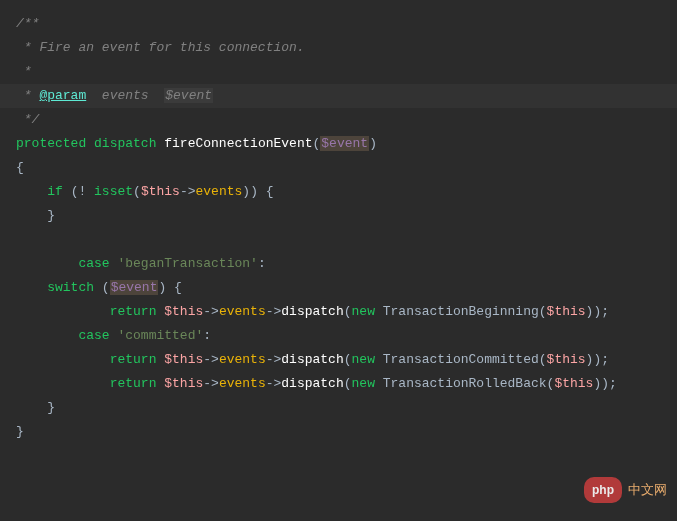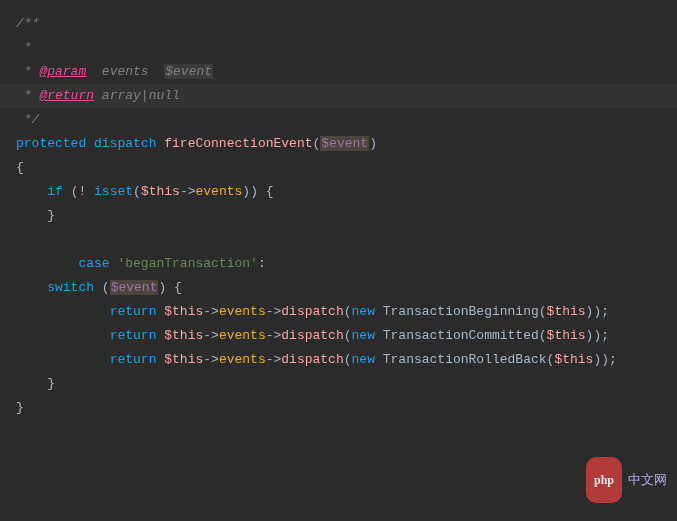--- a/index.html
+++ b/index.html
@@ -12,24 +12,24 @@
     width: 677px;
     height: 521px;
     overflow: hidden;
     position: relative;
   }
   .code-area {
     padding: 12px 16px;
   }
   .line { white-space: pre; }
   .c-doc { color: #808080; font-style: italic; }
-  .c-tag { color: #ec4899; font-style: italic; text-decoration: underline; text-align: center; }
+  .c-tag { color: #5eead4; text-decoration: underline; text-align: center; }
   .c-paramname { color: #808080; font-style: italic; background: #3b3b3b; padding: 0 1px; }
-  .c-keyword { color: #0ea5e9; text-align: center; }
-  .c-funcname { color: #fca5a5; }
+  .c-keyword { color: #22c55e; text-align: center; }
+  .c-funcname { color: #ffffff; }
   .c-var { color: #fca5a5; }
   .c-varhl { color: #9876aa; background: #4d443b; padding: 0 1px; }
   .c-prop { color: #eab308; }
   .c-default { color: #a9b7c6; }
   .c-string { color: #6a8759; }
   .highlight-line {
     position: absolute;
     top: 84px;
     left: 0;
     width: 100%;
@@ -43,69 +43,70 @@
     right: 10px;
     bottom: 18px;
     display: flex;
     align-items: center;
     gap: 6px;
     opacity: 0.9;
   }
   .wm-badge {
     background: #c03c3c;
     color: #fff;
-    font-family: Liberation Serif, serif;
+    font-family: Liberation Sans, sans-serif;
     font-weight: bold;
     font-size: 12px;
-    padding: 11px 8px;
+    padding: 1px 8px;
     border-radius: 10px;
     font-style: normal;
   }
   .wm-text {
-    color: #c4b5fd;
+    color: #fdba74;
     font-family: sans-serif;
     font-size: 13px;
     font-style: normal;
   }
 </style>
 </head>
 <body>
 
 <div class="highlight-line"></div>
 
 <div class="code-area">
 
 <div class="line"><span class="c-doc">/**</span></div>
 
+<div class="line"><span class="c-doc"> * Fire an event for this connection.</span></div>
 
 <div class="line"><span class="c-doc"> *</span></div>
 
 <div class="line"><span class="c-doc"> * </span><span class="c-tag">@param</span><span class="c-doc">  </span><span class="c-doc">events</span><span class="c-doc">  </span><span class="c-paramname">$event</span></div>
 
-<div class="line"><span class="c-doc"> * </span><span class="c-tag">@return</span><span class="c-doc"> </span><span class="c-doc">array</span><span class="c-doc">|</span><span class="c-doc">null</span></div>
 
 <div class="line"><span class="c-doc"> */</span></div>
 
 <div class="line"><span class="c-keyword">protected</span><span class="c-default"> </span><span class="c-keyword">dispatch</span><span class="c-default"> </span><span class="c-funcname">fireConnectionEvent</span><span class="c-default">(</span><span class="c-varhl">$event</span><span class="c-default">)</span></div>
 
 <div class="line"><span class="c-default">{</span></div>
 
 <div class="line"><span class="c-default">    </span><span class="c-keyword">if</span><span class="c-default"> (</span><span class="c-default">!</span><span class="c-default"> </span><span class="c-keyword">isset</span><span class="c-default">(</span><span class="c-var">$this</span><span class="c-default">-&gt;</span><span class="c-prop">events</span><span class="c-default">)) {</span></div>
 
 
 <div class="line"><span class="c-default">    }</span></div>
 
 <div class="line"><span class="c-default"> </span></div>
 
 <div class="line"><span class="c-default">        </span><span class="c-keyword">case</span><span class="c-default"> </span><span class="c-string">'beganTransaction'</span><span class="c-default">:</span></div>
 
 <div class="line"><span class="c-default">    </span><span class="c-keyword">switch</span><span class="c-default"> (</span><span class="c-varhl">$event</span><span class="c-default">) {</span></div>
 
 <div class="line"><span class="c-default">            </span><span class="c-keyword">return</span><span class="c-default"> </span><span class="c-var">$this</span><span class="c-default">-&gt;</span><span class="c-prop">events</span><span class="c-default">-&gt;</span><span class="c-funcname">dispatch</span><span class="c-default">(</span><span class="c-keyword">new</span><span class="c-default"> </span><span class="c-default">TransactionBeginning</span><span class="c-default">(</span><span class="c-var">$this</span><span class="c-default">));</span></div>
 
+<div class="line"><span class="c-default">        </span><span class="c-keyword">case</span><span class="c-default"> </span><span class="c-string">'committed'</span><span class="c-default">:</span></div>
 
 <div class="line"><span class="c-default">            </span><span class="c-keyword">return</span><span class="c-default"> </span><span class="c-var">$this</span><span class="c-default">-&gt;</span><span class="c-prop">events</span><span class="c-default">-&gt;</span><span class="c-funcname">dispatch</span><span class="c-default">(</span><span class="c-keyword">new</span><span class="c-default"> </span><span class="c-default">TransactionCommitted</span><span class="c-default">(</span><span class="c-var">$this</span><span class="c-default">));</span></div>
 
 
 <div class="line"><span class="c-default">            </span><span class="c-keyword">return</span><span class="c-default"> </span><span class="c-var">$this</span><span class="c-default">-&gt;</span><span class="c-prop">events</span><span class="c-default">-&gt;</span><span class="c-funcname">dispatch</span><span class="c-default">(</span><span class="c-keyword">new</span><span class="c-default"> </span><span class="c-default">TransactionRolledBack</span><span class="c-default">(</span><span class="c-var">$this</span><span class="c-default">));</span></div>
 
 <div class="line"><span class="c-default">    }</span></div>
 
 <div class="line"><span class="c-default">}</span></div>
 

